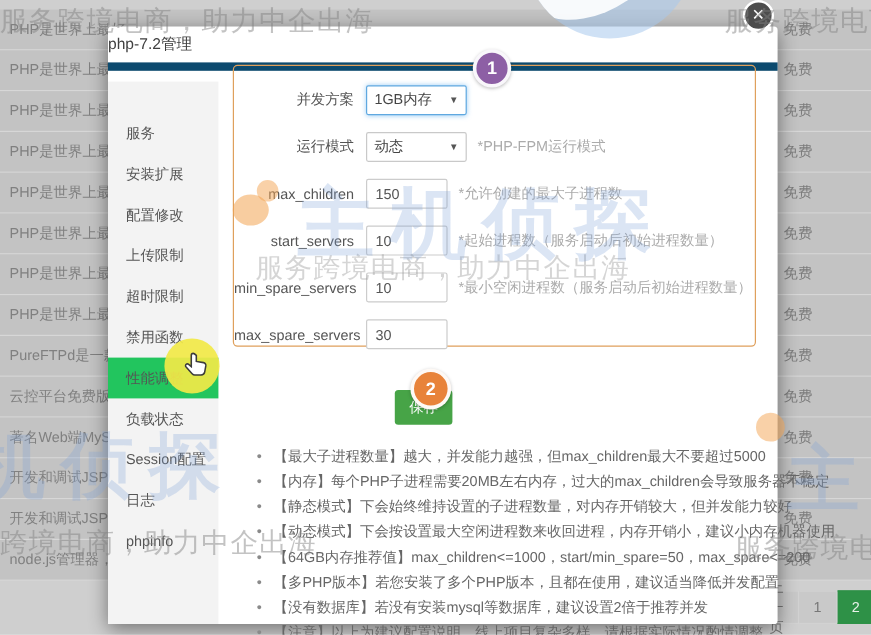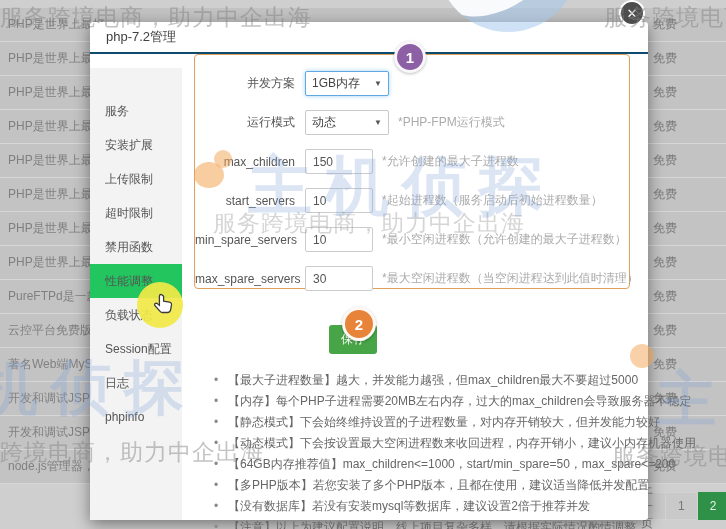--- a/index.html
+++ b/index.html
@@ -26,22 +26,22 @@
     padding:0 12px;box-sizing:border-box;
   }
   .page-btn:first-child{border-left:1px solid #d2d2d2;}
   .page-btn.active{background:#2e9147;border-color:#2e9147;color:#e9f2ea;}
   
   #modal{
     position:absolute;left:90px;top:22px;width:558px;height:498px;z-index:10;
     background:#ffffff;border-radius:3px;box-shadow:0 4px 16px rgba(0,0,0,.45);
   }
   .m-header{
-    height:30px;line-height:30px;padding-left:16px;font-size:13px;color:#404040;
-    border-bottom:2px solid #0c4a6e;
+    height:30px;line-height:30px;font-size:13px;color:#404040;
+    border-bottom:7px solid #0c4a6e;
   }
   .m-side{
     position:absolute;left:0;top:46px;bottom:0;width:92px;background:#f3f3f3;
     padding-top:26px;box-sizing:border-box;
   }
   .side-item{
     height:34px;line-height:34px;padding-left:15px;font-size:12px;color:#555;
     cursor:pointer;white-space:nowrap;overflow:hidden;
   }
   .side-item.active{background:#22c55e;}
@@ -181,20 +181,21 @@
   <div class="page-btn">1</div>
       <div class="page-btn active">2</div>
     </div>
 </div>
 
 <div id="modal">
   <div class="m-header">php-7.2管理</div>
   <div class="m-side">
       <div class="side-item">服务</div>
       <div class="side-item">安装扩展</div>
+      <div class="side-item">配置修改</div>
       <div class="side-item">上传限制</div>
       <div class="side-item">超时限制</div>
       <div class="side-item">禁用函数</div>
       <div class="side-item active">性能调整</div>
       <div class="side-item">负载状态</div>
       <div class="side-item">Session配置</div>
       <div class="side-item">日志</div>
       <div class="side-item">phpinfo</div>
     </div>
   <div class="m-content">
@@ -220,26 +221,25 @@
           <span class="f-hint">*允许创建的最大子进程数</span>
         </div>
         <div class="f-row">
           <span class="f-label">start_servers</span>
           <input class="f-input" type="text" value="10" style="">
           <span class="f-hint">*起始进程数（服务启动后初始进程数量）</span>
         </div>
         <div class="f-row">
           <span class="f-label">min_spare_servers</span>
           <input class="f-input" type="text" value="10" style="">
-          <span class="f-hint">*最小空闲进程数（允许创建的最大子进程数）</span>
+          <span class="f-hint">*最小空闲进程数（服务启动后初始进程数量）</span>
         </div>
         <div class="f-row">
           <span class="f-label">max_spare_servers</span>
           <input class="f-input" type="text" value="30" style="">
-          <span class="f-hint">*最大空闲进程数（当空闲进程达到此值时清理）</span>
         </div>
       </div>
     <button class="save-btn">保存</button>
     <ul class="notes">
         <li>【最大子进程数量】越大，并发能力越强，但max_children最大不要超过5000</li>
         <li>【内存】每个PHP子进程需要20MB左右内存，过大的max_children会导致服务器不稳定</li>
         <li>【静态模式】下会始终维持设置的子进程数量，对内存开销较大，但并发能力较好</li>
         <li>【动态模式】下会按设置最大空闲进程数来收回进程，内存开销小，建议小内存机器使用</li>
         <li>【64GB内存推荐值】max_children&lt;=1000，start/min_spare=50，max_spare&lt;=200</li>
         <li>【多PHP版本】若您安装了多个PHP版本，且都在使用，建议适当降低并发配置</li>

